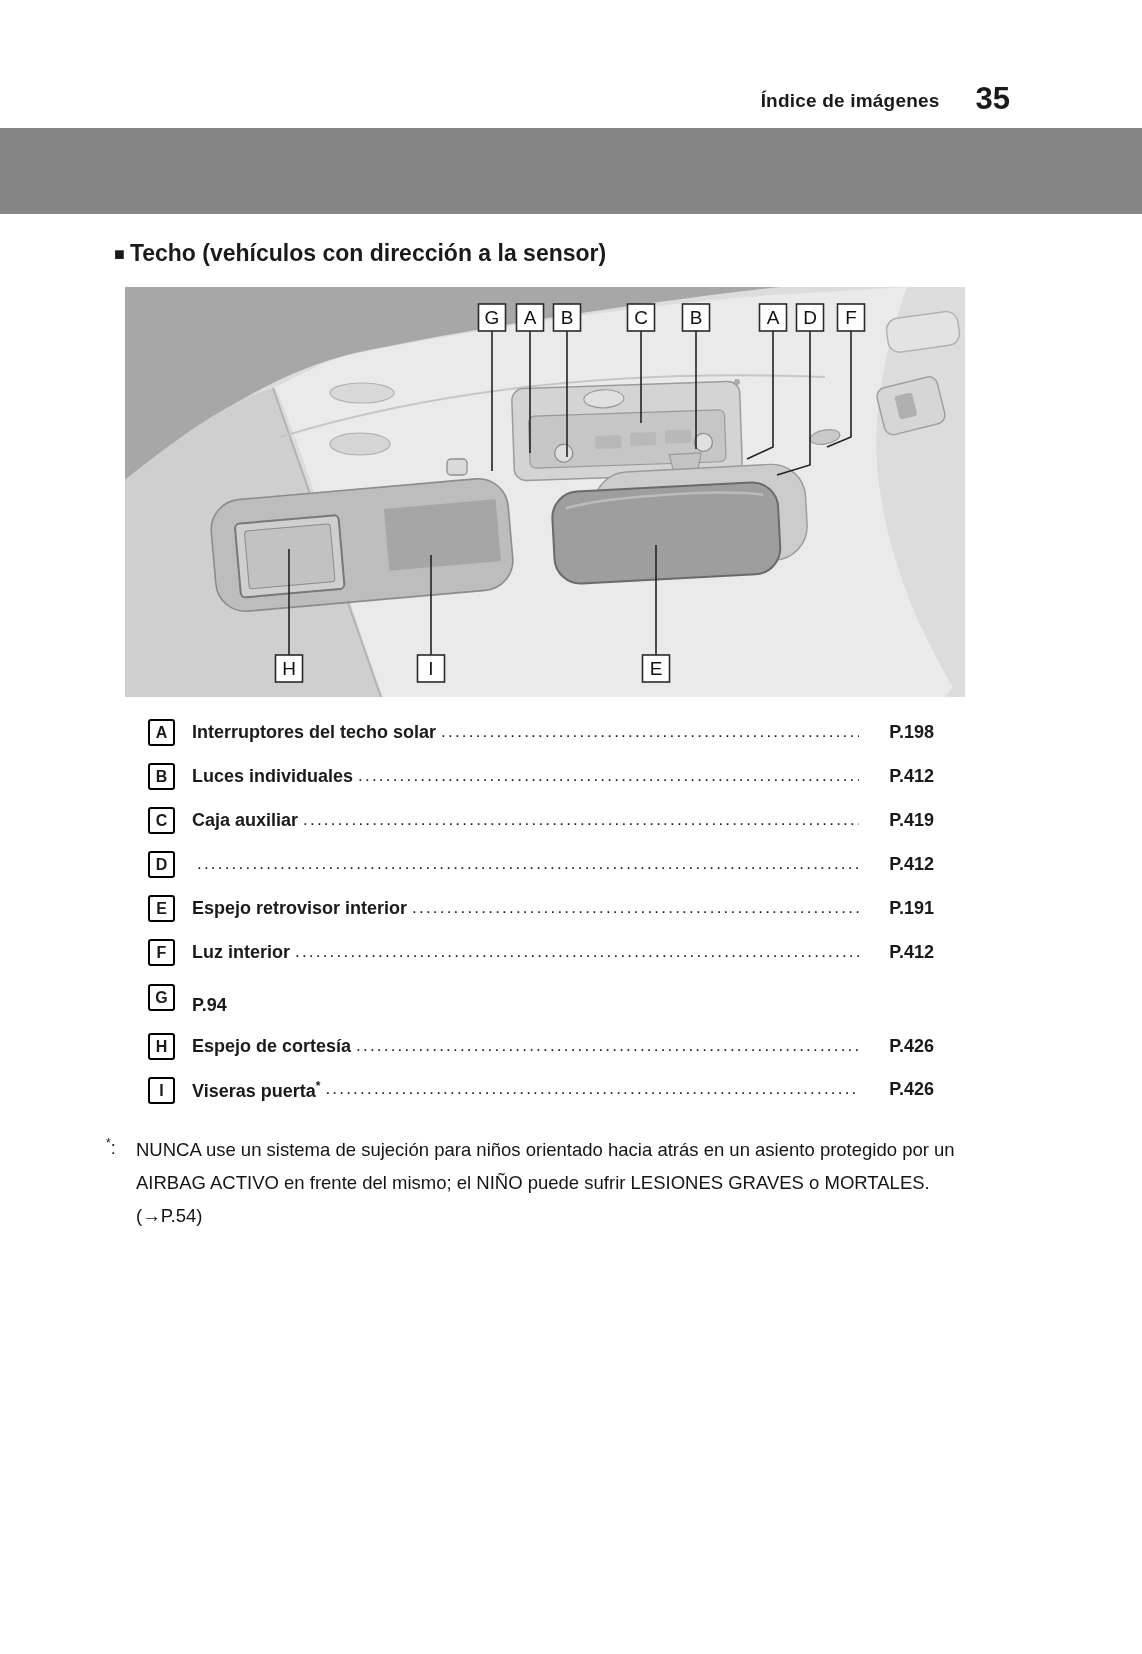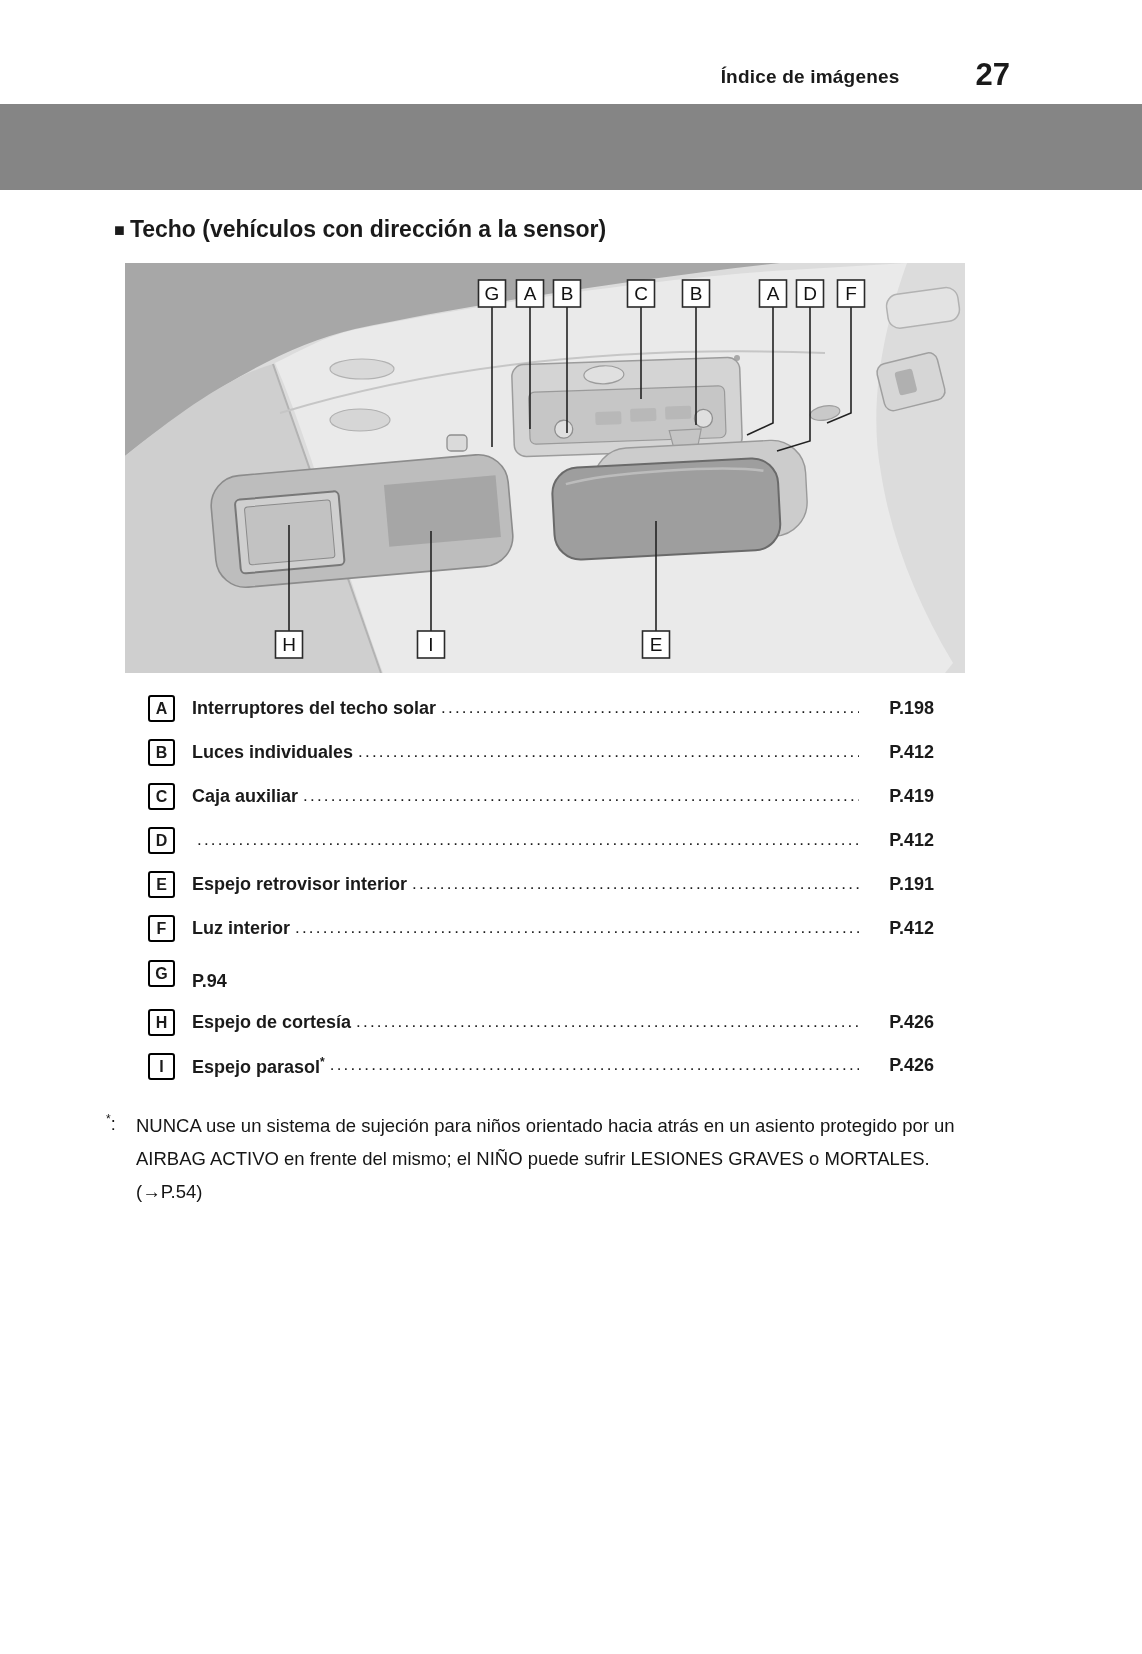--- a/index.html
+++ b/index.html
@@ -5,22 +5,22 @@
   * { box-sizing: border-box; }
   html,body { margin:0; padding:0; }
   body {
     width:1142px; height:1654px; background:#ffffff;
     font-family:"Liberation Sans", sans-serif; color:#1a1a1a;
     position:relative; overflow:hidden;
   }
 
   
   .header {
-    height:104px; display:flex; align-items:flex-end; justify-content:flex-end;
-    gap:76px; padding:0 132px 16px 0;
+    height:128px; display:flex; align-items:flex-end; justify-content:flex-end;
+    gap:36px; padding:0 132px 16px 0;
   }
   .header-title { font-size:19px; font-weight:bold; letter-spacing:.2px; }
   .page-number  { font-size:31px; font-weight:bold; line-height:.85; }
 
   .gray-band { height:86px; background:#858585; }
 
   
   .section-title-row {
     margin:26px 0 0 114px; display:flex; align-items:center;
     font-size:23px; font-weight:bold;
@@ -65,21 +65,21 @@
   }
   .fn-marker { position:absolute; left:0; top:-2px; font-size:18px; }
   .fn-marker sup { font-size:12px; }
   .fn-text { display:inline; }
 </style>
 </head>
 <body>
 
 <div class="header">
   <span class="header-title">Índice de imágenes</span>
-  <span class="page-number">27</span>
+  <span class="page-number">35</span>
 </div>
 <div class="gray-band"></div>
 
 <div class="section-title-row">
   <span class="square-marker">■</span>
   <span>Techo (vehículos con dirección a la sensor)</span>
 </div>
 
 <div class="diagram-wrap">
 <svg viewBox="0 0 840 410" width="840" height="410">
@@ -263,21 +263,21 @@
     <div class="entry">
       <span class="item-label">Espejo de cortesía</span>
       <span class="leader"></span>
       <span class="item-page">P.426</span>
     </div>
   </div>
 
   <div class="item-row">
     <span class="keybox">I</span>
     <div class="entry">
-      <span class="item-label"><span>Espejo parasol</span><sup>*</sup></span>
+      <span class="item-label"><span>Viseras puerta</span><sup>*</sup></span>
       <span class="leader"></span>
       <span class="item-page">P.426</span>
     </div>
   </div>
 
 </div>
 
 <div class="footnote">
   <span class="fn-marker"><sup>*</sup><span>:</span></span>
   <span class="fn-text">NUNCA use un sistema de sujeción para niños orientado hacia atrás en un asiento protegido por un AIRBAG ACTIVO en frente del mismo; el NIÑO puede sufrir LESIONES GRAVES o MORTALES. (→P.54)</span>

